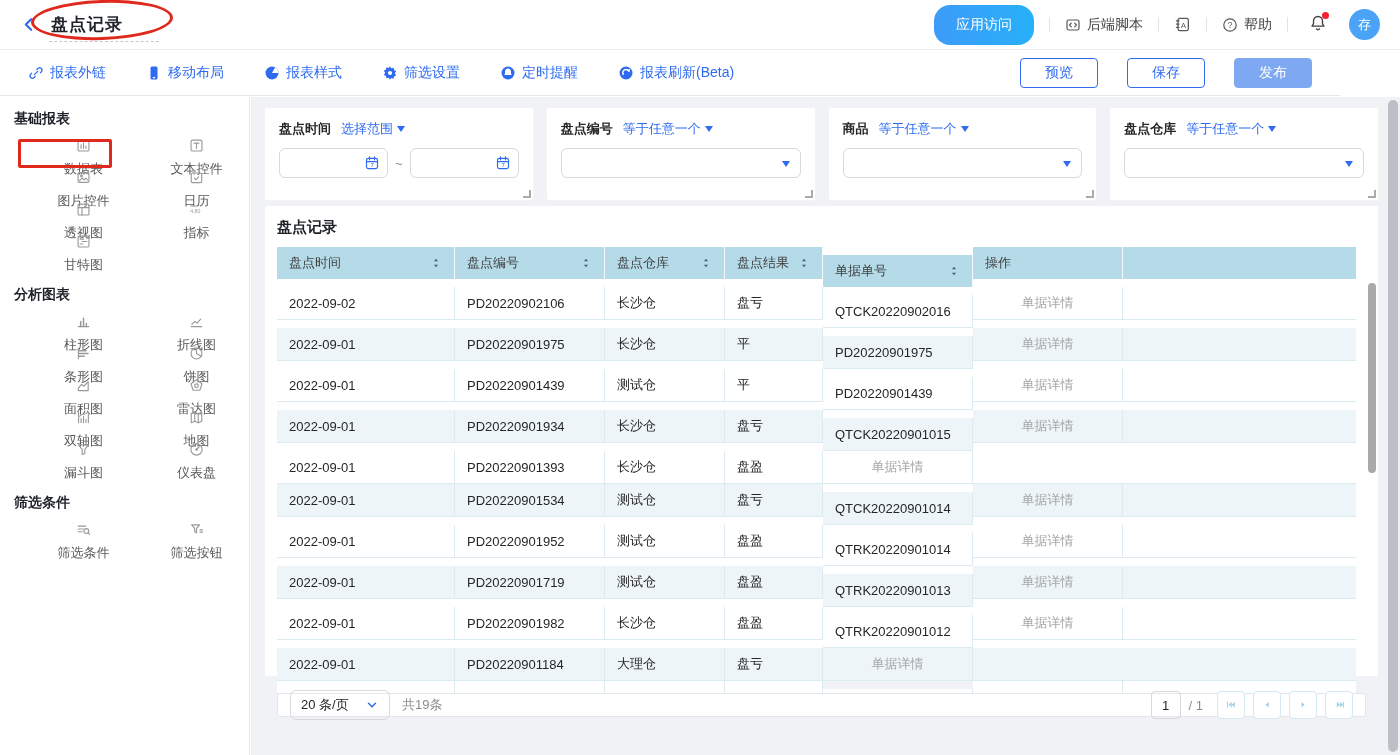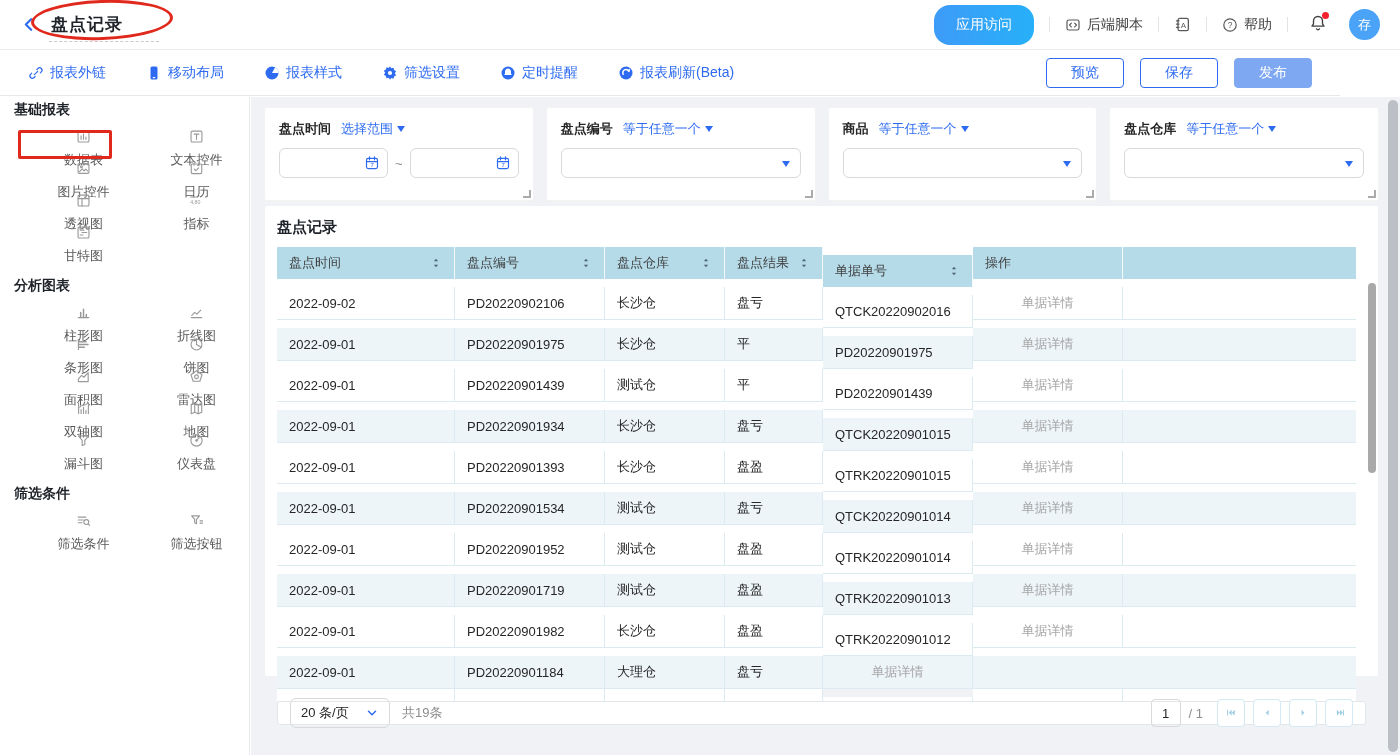--- a/index.html
+++ b/index.html
@@ -26,28 +26,28 @@
   .bell-wrap { position:relative; margin:0 6px; cursor:pointer; color:#404040; }
   .bell-dot { position:absolute; right:-2px; top:-2px; width:7px; height:7px; background:#f5222d; border-radius:50%; }
   .avatar { width:31px; height:31px; border-radius:50%; background:#4aa3f6; color:#fff; font-size:13px;
     display:flex; align-items:center; justify-content:center; margin-left:16px; cursor:pointer; }
 
   
   .report-toolbar { position:absolute; left:0; top:51px; width:1340px; height:45px; background:#fff;
     border-bottom:1px solid #e8e8e8; display:flex; align-items:center; padding:0 28px; z-index:4; }
   .tb-items { display:flex; align-items:center; gap:40px; }
   .tb-item { display:flex; align-items:center; gap:6px; color:#2e6bf0; font-size:14px; cursor:pointer; }
-  .tb-actions { margin-left:auto; display:flex; align-items:flex-end; gap:16px; }
+  .tb-actions { margin-left:auto; display:flex; align-items:flex-end; gap:29px; }
   .btn { height:30px; padding:0 24px; font-size:14px; border-radius:4px; cursor:pointer;
     background:#fff; border:1px solid #2e6bf0; color:#2e6bf0; }
   .btn.primary-muted { background:#7ea8f2; border-color:#7ea8f2; color:#fff; }
 
   
   .sidebar { position:absolute; left:0; top:97px; width:250px; bottom:0; background:#fff;
-    border-right:1px solid #eaeaea; padding-top:4px; z-index:3; }
+    border-right:1px solid #eaeaea; padding-top:13px; z-index:3; }
   .sb-section { margin-bottom:20px; }
   .sb-title { font-size:14px; font-weight:700; color:#1f2329; padding-left:14px; margin-bottom:10px; }
   .sb-grid { display:grid; grid-template-columns:113px 113px; padding-left:27px; }
   .sb-item { position:relative; display:flex; align-items:center; gap:7px; height:32px;
     color:#595959; font-size:13px; cursor:pointer;flex-direction:column; }
   .sb-item .icon { color:#999; }
   .annotation-rect { position:absolute; left:-9px; top:1px; width:94px; height:29px;
     border:3px solid #e0281c; border-radius:2px; pointer-events:none; }
 
   
@@ -606,21 +606,20 @@
             <div class="td col-3">盘亏</div>
             <div class="td col-4">QTCK20220901015</div>
             <div class="td col-5 center action">单据详情</div>
             <div class="td col-6"></div>
           </div>
           <div class="trow">
             <div class="td col-0">2022-09-01</div>
             <div class="td col-1">PD20220901393</div>
             <div class="td col-2">长沙仓</div>
             <div class="td col-3">盘盈</div>
-            <div class="td col-4">QTRK20220901015</div>
             <div class="td col-5 center action">单据详情</div>
             <div class="td col-6"></div>
           </div>
           <div class="trow stripe">
             <div class="td col-0">2022-09-01</div>
             <div class="td col-1">PD20220901534</div>
             <div class="td col-2">测试仓</div>
             <div class="td col-3">盘亏</div>
             <div class="td col-4">QTCK20220901014</div>
             <div class="td col-5 center action">单据详情</div>

